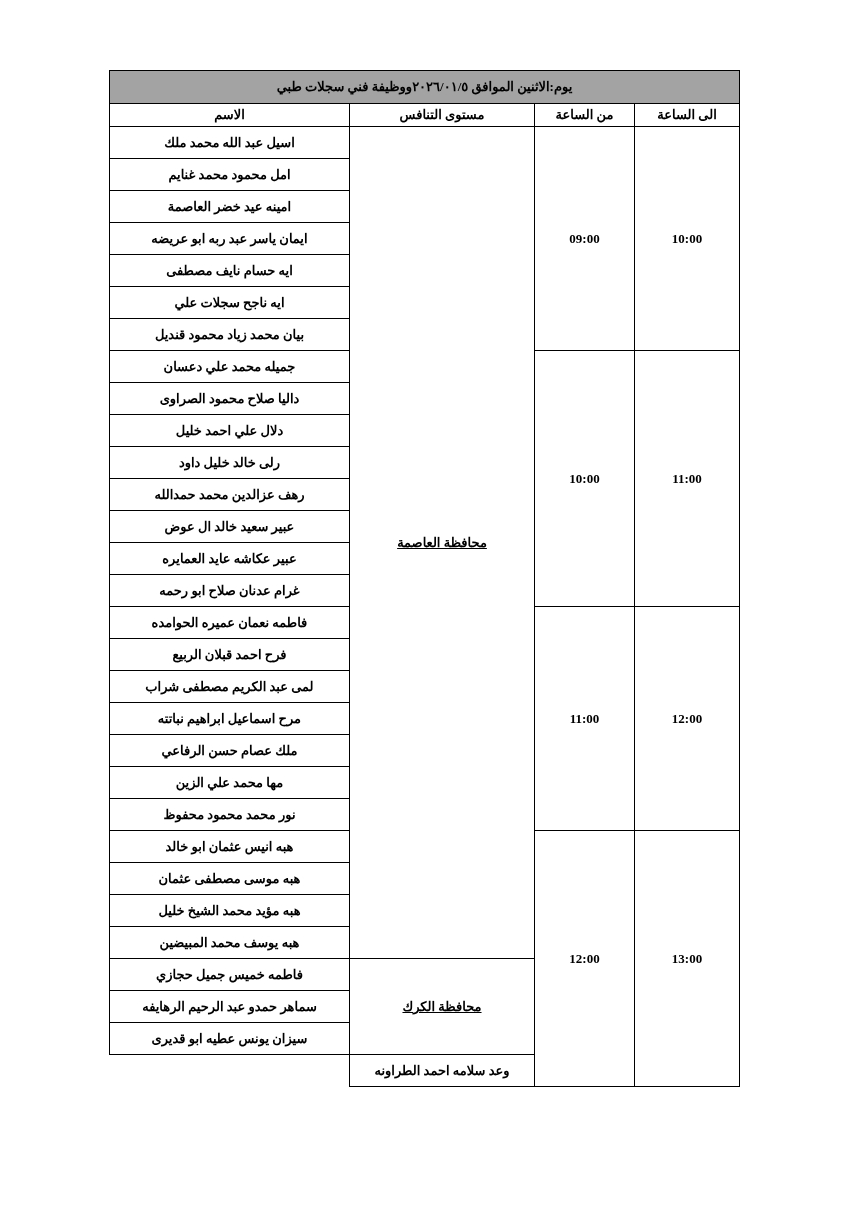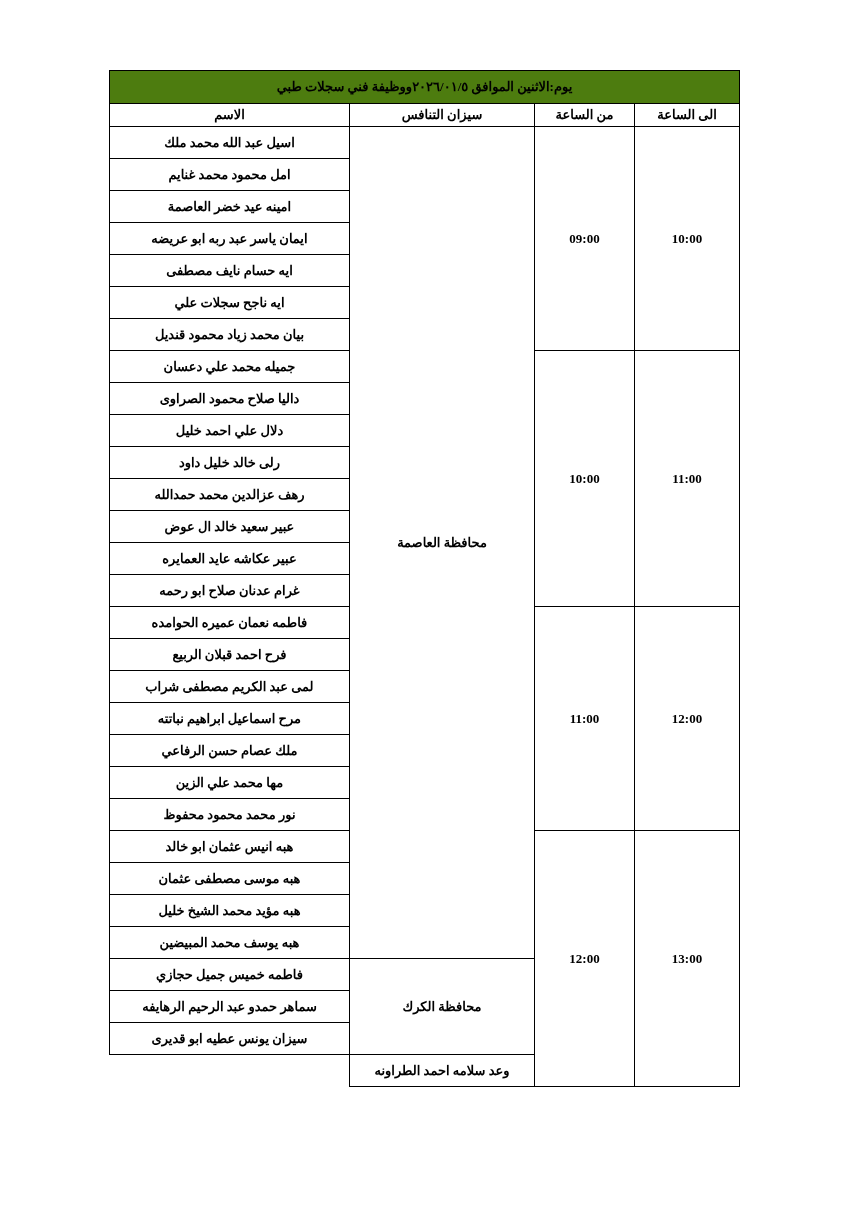--- a/index.html
+++ b/index.html
@@ -28,21 +28,21 @@
   table.sched td, table.sched th {
     border: 1px solid #000000;
     padding: 0;
     text-align: center;
     vertical-align: middle;
     font-size: 13px;
     font-weight: bold;
     line-height: 1.2;
   }
   .title-cell {
-    background: #4d7c0f;
+    background: #a3a3a3;
     font-size: 17px;
     font-weight: bold;
     height: 32px;
     letter-spacing: 0px;
   }
   .hdr td {
     height: 22px;
     font-size: 12.5px;
     font-weight: bold;
   }
@@ -56,41 +56,42 @@
     font-size: 13px;
     font-weight: bold;
   }
   td.time-cell {
     font-size: 14px;
     font-weight: bold;
   }
   td.level-cell {
     font-size: 13px;
     font-weight: bold;
+    text-decoration: underline;
   }
 </style>
 </head>
 <body>
 
 <div class="page">
   <table class="sched">
     <colgroup>
       <col class="col-to">
       <col class="col-from">
       <col class="col-level">
       <col class="col-name">
     </colgroup>
     <tbody id="table-body">
       <tr>
         <td class="title-cell" colspan="4">يوم:الاثنين الموافق ٢٠٢٦/٠١/٥ووظيفة فني سجلات طبي</td>
       </tr>
       <tr class="hdr">
         <td>الى الساعة</td>
         <td>من الساعة</td>
-        <td>سيزان التنافس</td>
+        <td>مستوى التنافس</td>
         <td>الاسم</td>
       </tr>
     <tr>
           <td class="time-cell" rowspan="7">10:00</td>
           <td class="time-cell" rowspan="7">09:00</td>
           <td class="level-cell" rowspan="26">محافظة العاصمة</td>
           <td class="name-cell">اسيل عبد الله محمد ملك</td>
         </tr>
         <tr>
           <td class="name-cell">امل محمود محمد غنايم</td>

